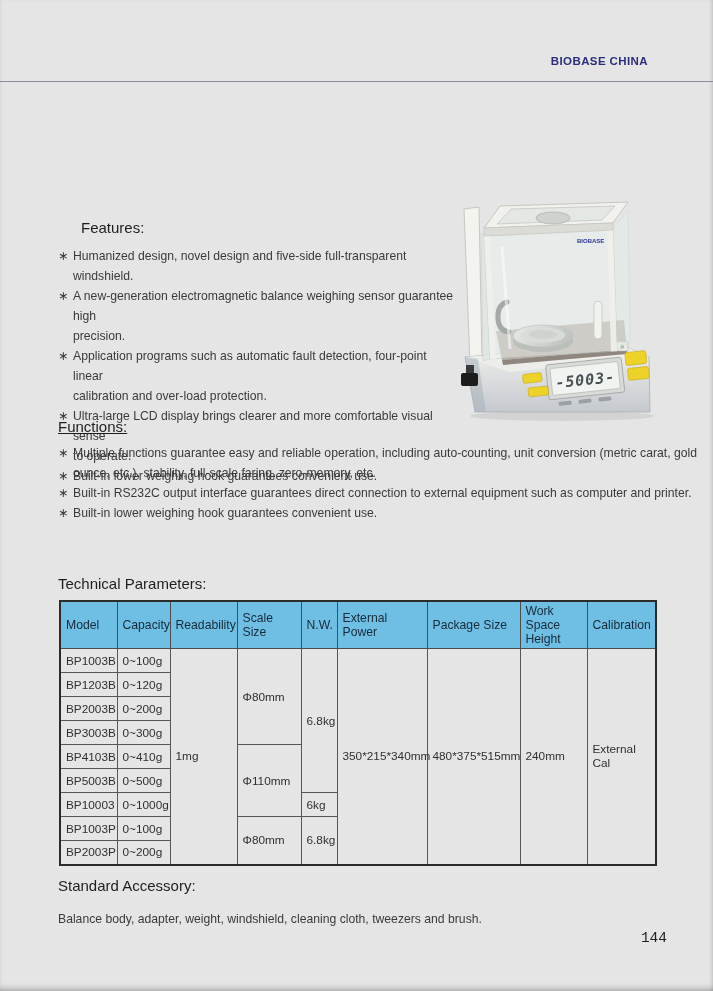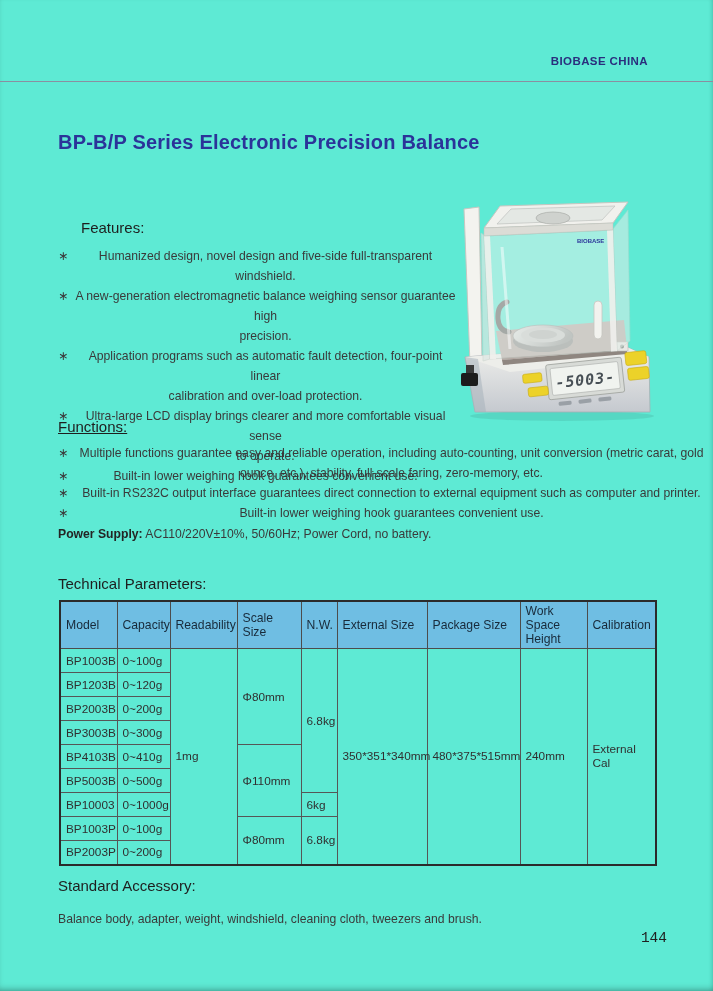--- a/index.html
+++ b/index.html
@@ -1,17 +1,17 @@
 <!DOCTYPE html>
 <html><head>
 <meta charset="utf-8">
 <style>
   html,body{margin:0;padding:0;background:#9a9a9a;}
   .page{
-    position:relative; width:713px; height:991px; margin:0 auto; background:#5eead4;
+    position:relative; width:713px; height:991px; margin:0 auto; background:#e5e5e5;
     font-family:"Liberation Sans","DejaVu Sans",sans-serif; color:#3c3c3c; overflow:hidden;
     box-shadow: inset 0 -5px 7px -4px rgba(0,0,0,0.35), inset -3px 0 5px -3px rgba(0,0,0,0.18);
   }
   .brand{
     position:absolute; top:55px; right:65px;
     font-size:11.5px; font-weight:bold; letter-spacing:0.4px; color:#2A2E7D;
   }
   .header-rule{
     position:absolute; top:81px; left:0; width:713px; height:0;
     border-top:1px solid #8A8FA0;
@@ -27,21 +27,21 @@
   .h-features{top:219px;margin-left:23px;}
   .h-functions{top:418px;text-decoration:underline;}
   .h-technical{top:575px;}
   .h-accessory{top:877px;}
 
   .bullet-list{position:absolute; left:58px;}
   .list-features{top:246px; width:400px;}
   .list-functions{top:443px; width:652px;}
   .bullet{display:flex; font-size:12.2px; line-height:20px; color:#3a3a3a;}
   .bullet .marker{flex:none; width:15px; color:#3a3a3a;}
-  .bullet .btext{flex:1; white-space:pre-line;text-align:center;}
+  .bullet .btext{flex:1; white-space:pre-line;}
 
   .power-line{position:absolute; left:58px; top:527px; font-size:12.2px; color:#3a3a3a;}
   .power-line .plabel{font-weight:bold; color:#242424;}
 
   .product-image{position:absolute; left:450px; top:199px;}
 
   table.tech{
     position:absolute; left:59px; top:600px; width:596px;
     border-collapse:collapse; table-layout:fixed;
     border:2px solid #2b2b2b;
@@ -64,21 +64,20 @@
   }
 </style>
 </head>
 <body>
 
 <div class="page">
 
   <div class="brand">BIOBASE CHINA</div>
   <div class="header-rule"></div>
 
-  <div class="page-title">BP-B/P Series Electronic Precision Balance</div>
 
   <div class="section-heading h-features">Features:</div>
   <div class="bullet-list list-features">
       <div class="bullet">
         <span class="marker">∗</span>
         <span class="btext">Humanized design, novel design and five-side full-transparent windshield.</span>
       </div>
       <div class="bullet">
         <span class="marker">∗</span>
         <span class="btext">A new-generation electromagnetic balance weighing sensor guarantee high
@@ -176,23 +175,20 @@
       <div class="bullet">
         <span class="marker">∗</span>
         <span class="btext">Built-in RS232C output interface guarantees direct connection to external equipment such as computer and printer.</span>
       </div>
       <div class="bullet">
         <span class="marker">∗</span>
         <span class="btext">Built-in lower weighing hook guarantees convenient use.</span>
       </div>
     </div>
 
-  <div class="power-line">
-    <span class="plabel">Power Supply:</span><span> AC110/220V±10%, 50/60Hz; Power Cord, no battery.</span>
-  </div>
 
   <div class="section-heading h-technical">Technical Parameters:</div>
 
   <table class="tech">
     <colgroup>
       <col style="width:57px">
         <col style="width:53px">
         <col style="width:67px">
       <col style="width:64px">
         <col style="width:36px">
@@ -201,34 +197,34 @@
         <col style="width:67px">
         <col style="width:69px">
     </colgroup>
   <thead>
         <tr>
           <th>Model</th>
           <th>Capacity</th>
           <th>Readability</th>
           <th>Scale Size</th>
           <th>N.W.</th>
-          <th>External Size</th>
+          <th>External Power</th>
           <th>Package Size</th>
           <th>Work Space Height</th>
           <th>Calibration</th>
         </tr>
       </thead>
       <tbody>
         <tr>
           <td>BP1003B</td>
           <td>0~100g</td>
           <td rowspan="9">1mg</td>
           <td rowspan="4">Φ80mm</td>
           <td rowspan="6">6.8kg</td>
-          <td rowspan="9">350*351*340mm</td>
+          <td rowspan="9">350*215*340mm</td>
           <td rowspan="9">480*375*515mm</td>
           <td rowspan="9">240mm</td>
           <td rowspan="9">External Cal</td>
         </tr>
         <tr>
           <td>BP1203B</td>
           <td>0~120g</td>
         </tr>
         <tr>
           <td>BP2003B</td>

